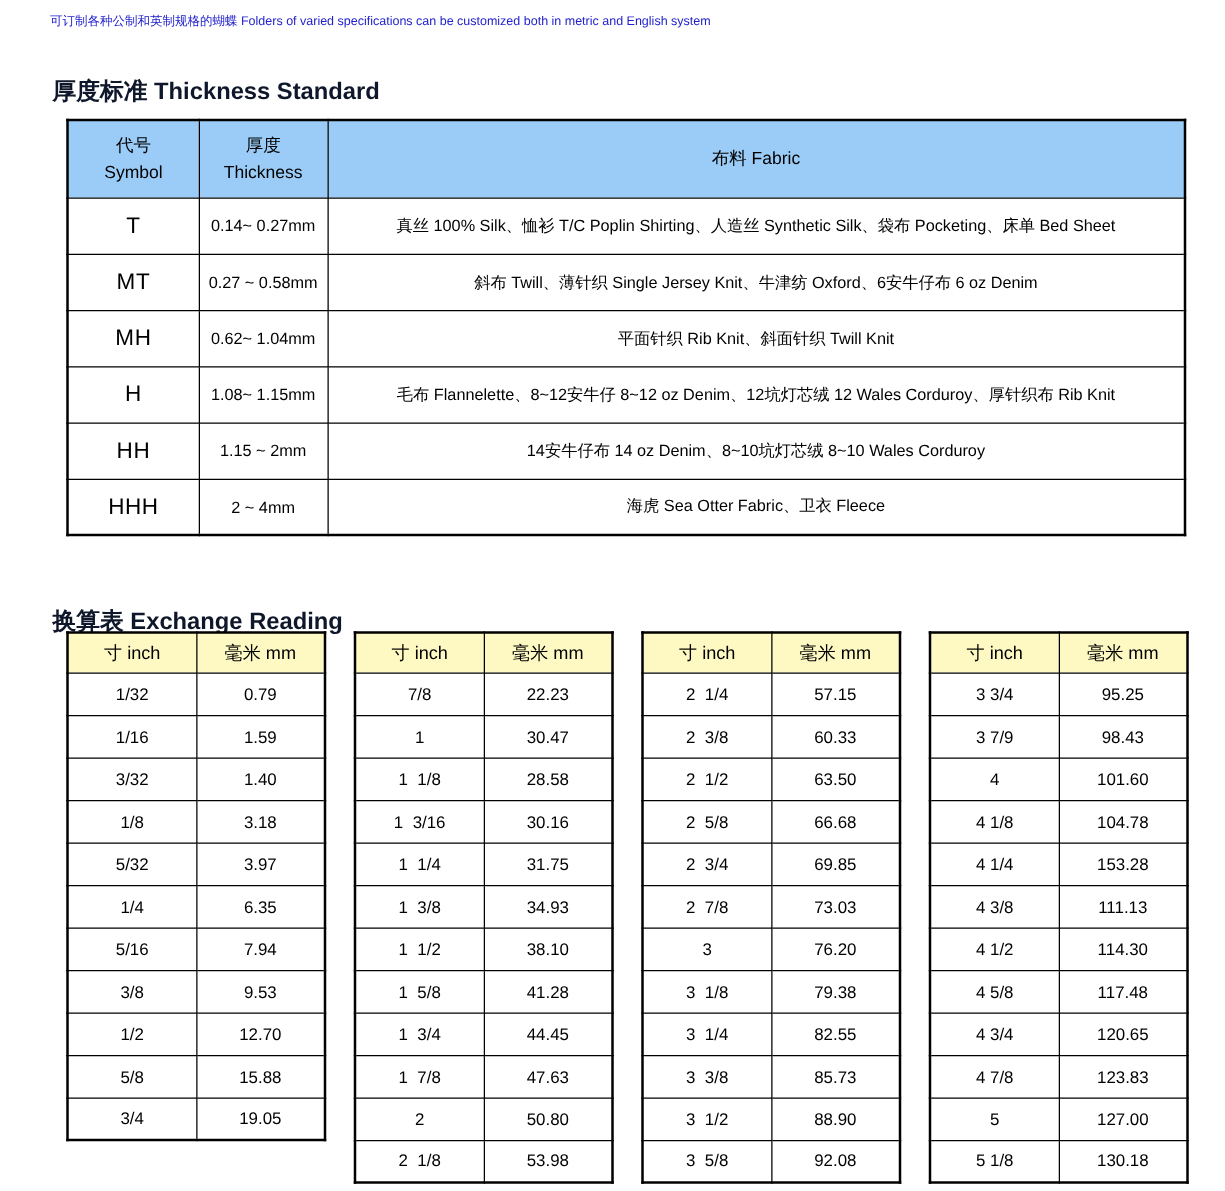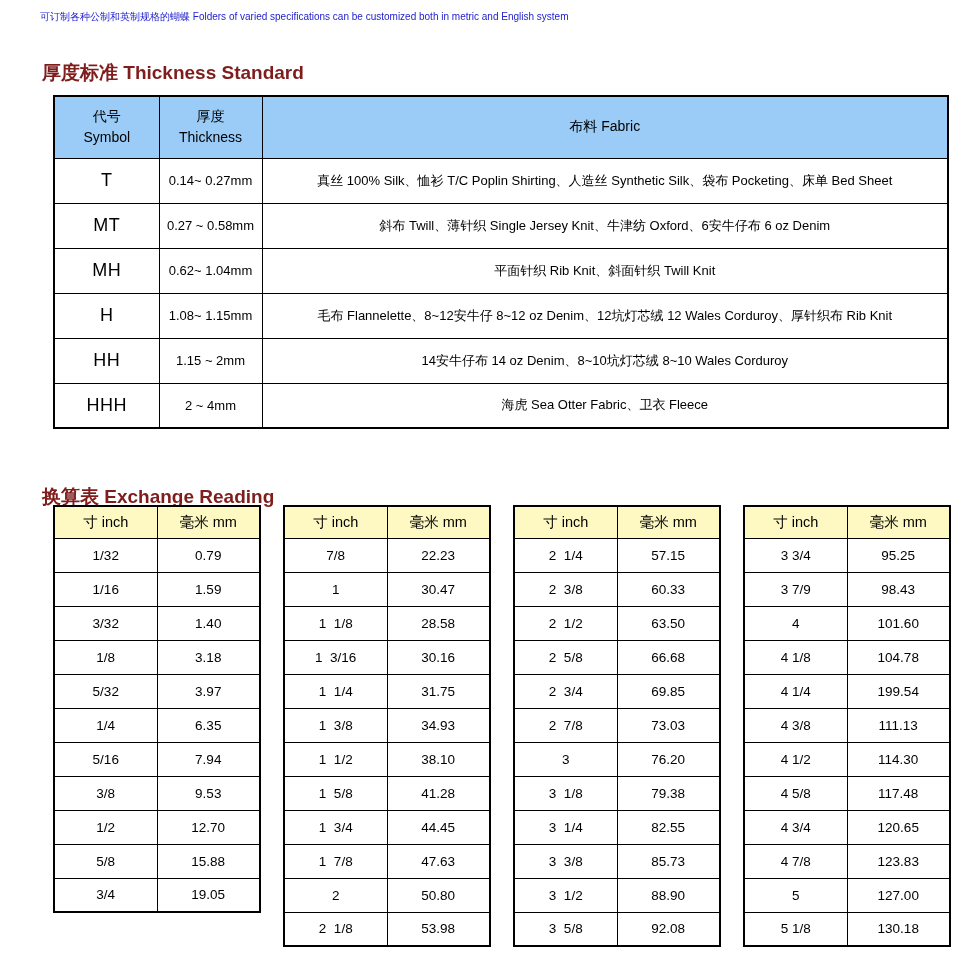--- a/index.html
+++ b/index.html
@@ -11,21 +11,21 @@
     color: #000;
     position: relative;
     overflow: hidden;
   }
   .top-note {
     position: absolute; left: 40px; top: 10px;
     font-size: 10px; color: #2222cd; white-space: nowrap;
   }
   .section-title {
     position: absolute; left: 42px;
-    font-size: 19px; font-weight: bold; color: #7f1d1d;
+    font-size: 19px; font-weight: bold; color: #0f172a;
   }
   #thickness-title { top: 60px; }
   #exchange-title { top: 484px; }
 
   table { border-collapse: collapse; table-layout: fixed; margin-left: 11px; }
   th, td { border: 1px solid #000; text-align: center; vertical-align: middle; padding: 0 4px; }
 
   
   #thickness-table {
     position: absolute; left: 42px; top: 95px; width: 896px;
@@ -326,21 +326,21 @@
       <tr>
         <td class="c0">4</td>
         <td class="c1">101.60</td>
       </tr>
       <tr>
         <td class="c0">4 1/8</td>
         <td class="c1">104.78</td>
       </tr>
       <tr>
         <td class="c0">4 1/4</td>
-        <td class="c1">199.54</td>
+        <td class="c1">153.28</td>
       </tr>
       <tr>
         <td class="c0">4 3/8</td>
         <td class="c1">111.13</td>
       </tr>
       <tr>
         <td class="c0">4 1/2</td>
         <td class="c1">114.30</td>
       </tr>
       <tr>

